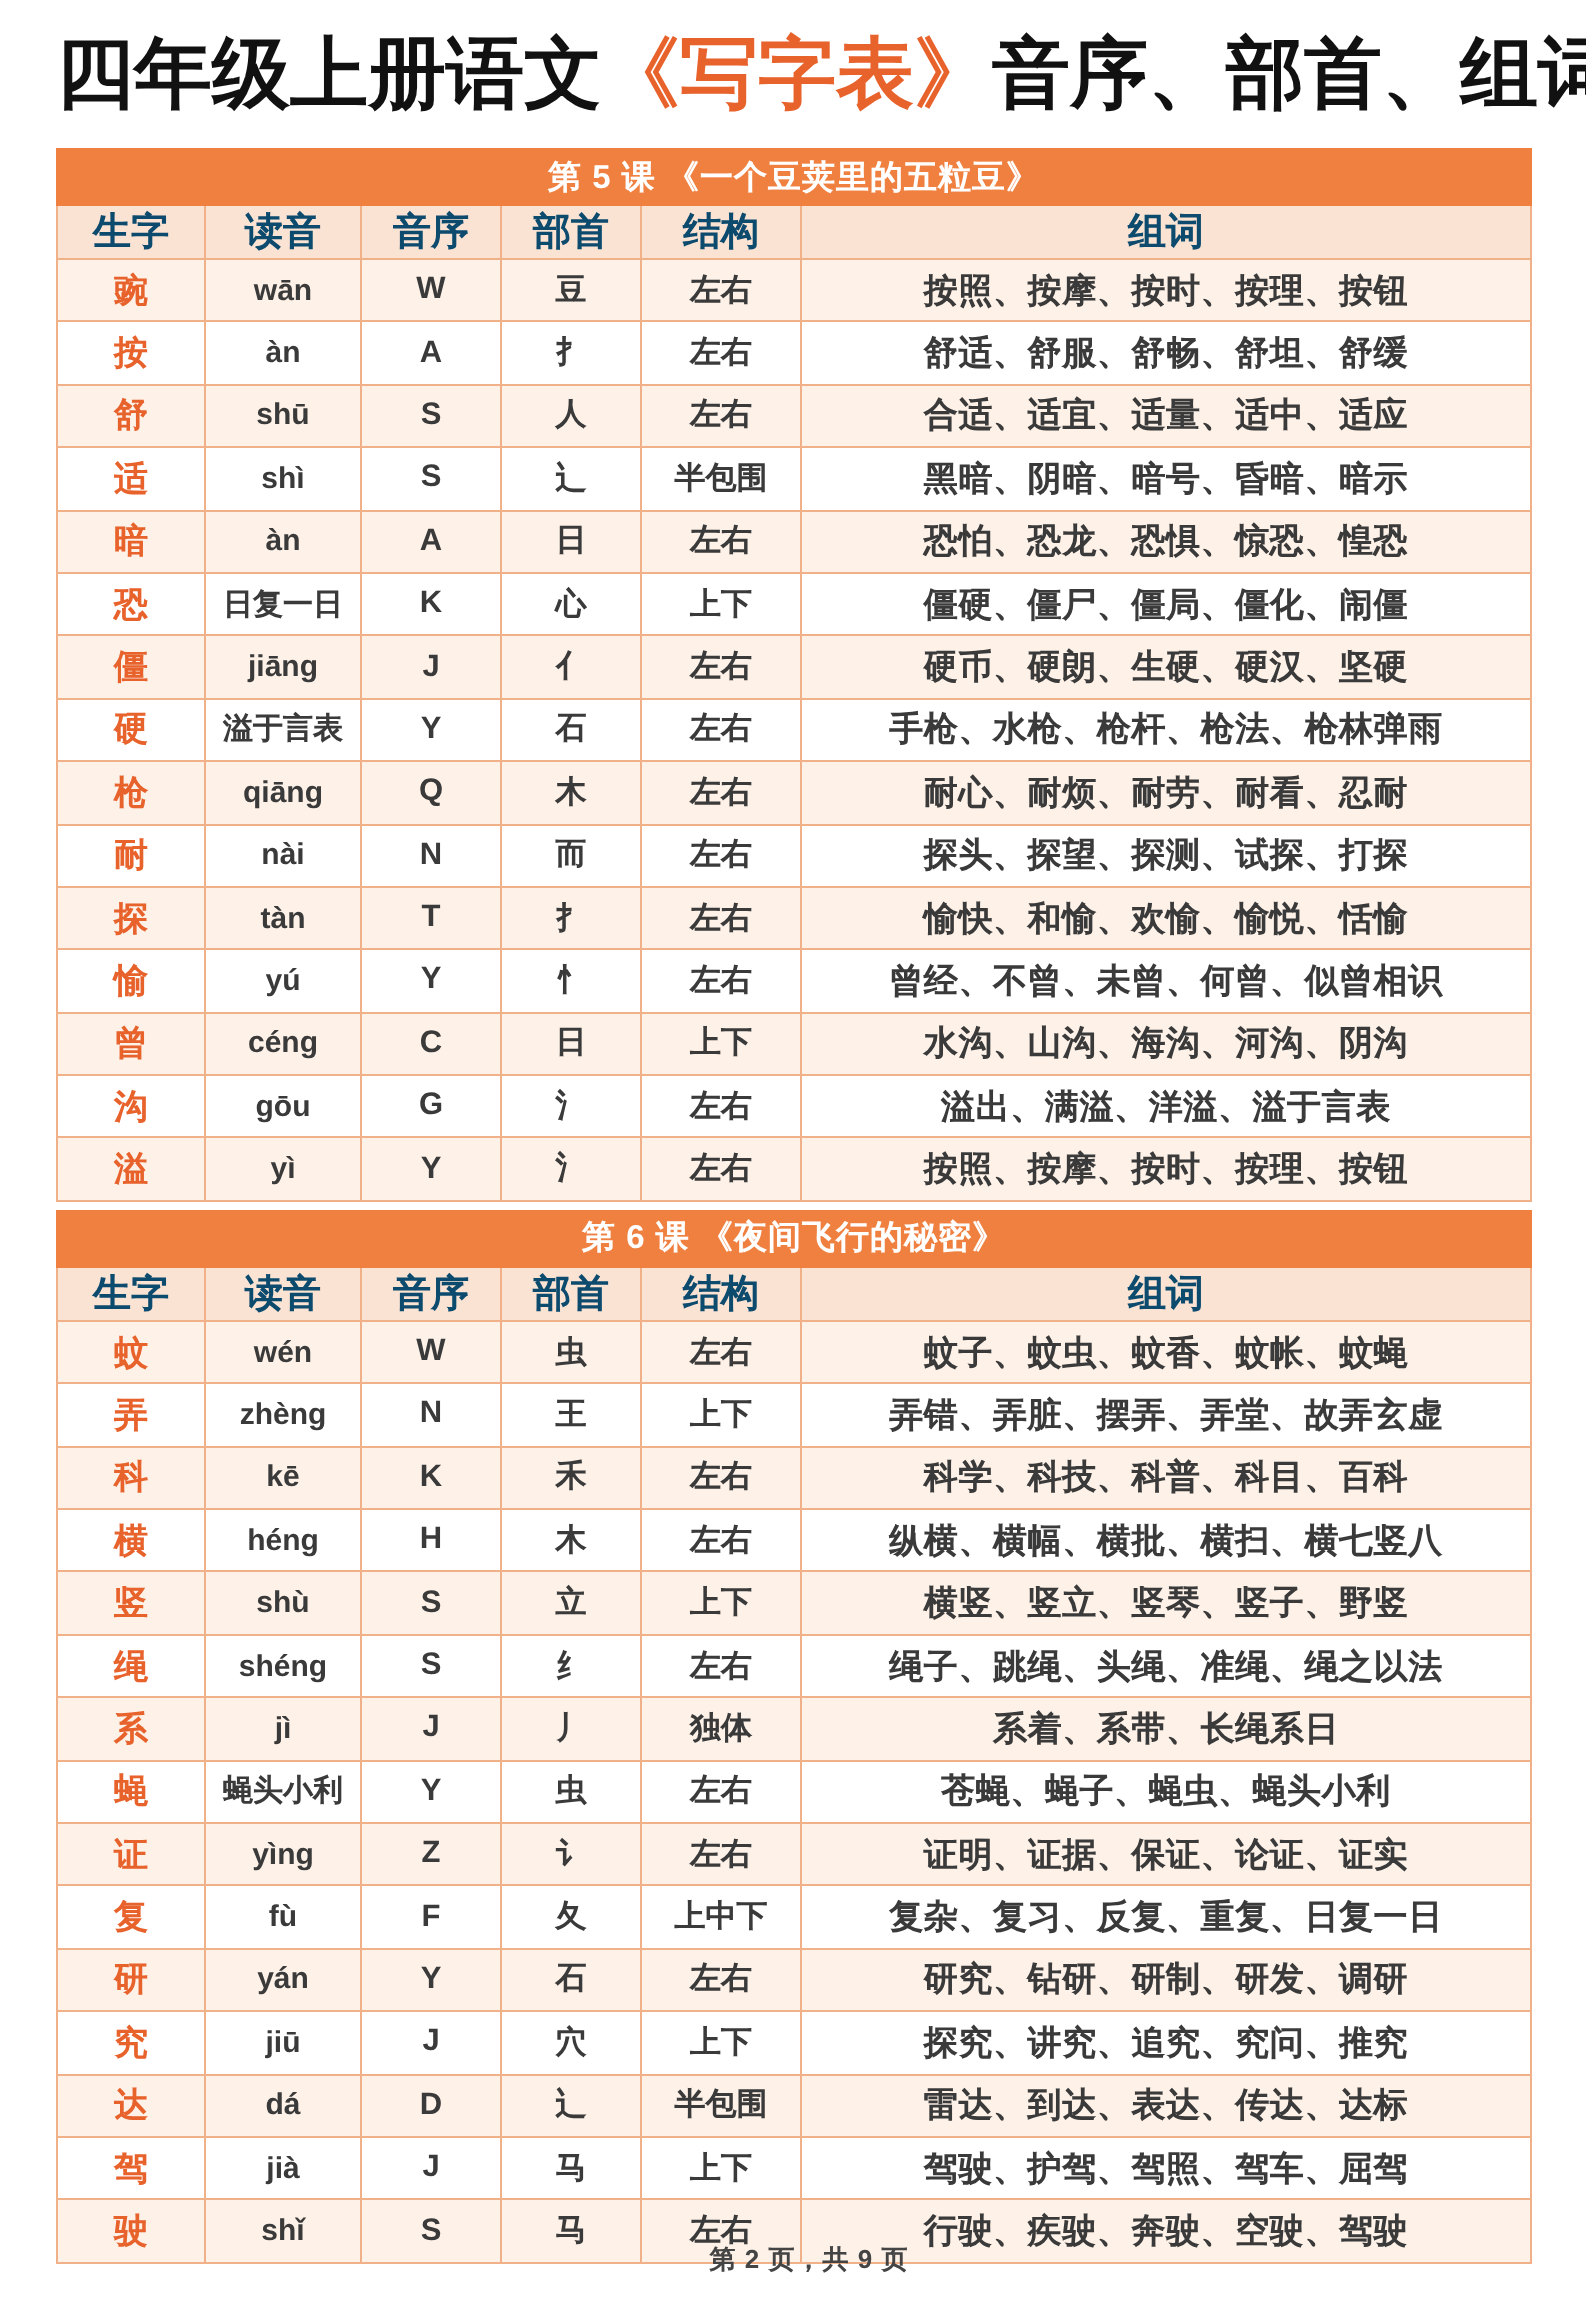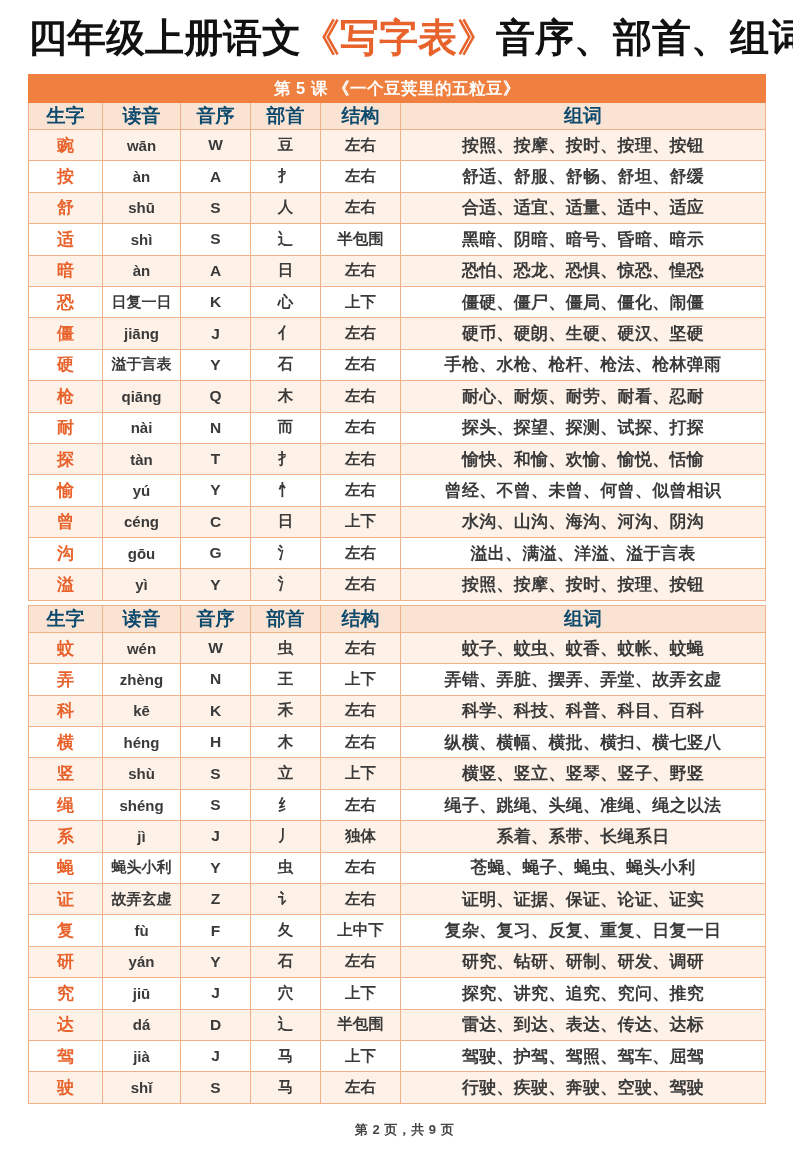--- a/index.html
+++ b/index.html
@@ -267,20 +267,23 @@
   <table>
     <colgroup>
       <col class="c1">
         <col class="c2">
         <col class="c3">
         <col class="c4">
         <col class="c5">
         <col class="c6">
     </colgroup>
     <tbody>
+      <tr class="lesson-head">
+        <td colspan="6">第 6 课  《夜间飞行的秘密》</td>
+      </tr>
       <tr class="col-head">
         <td>生字</td>
         <td>读音</td>
         <td>音序</td>
         <td>部首</td>
         <td>结构</td>
         <td>组词</td>
       </tr>
 
       <tr class="row odd">
@@ -342,21 +345,21 @@
       <tr class="row even">
         <td class="zi">蝇</td>
         <td class="py">蝇头小利</td>
         <td class="ys">Y</td>
         <td class="bs">虫</td>
         <td class="jg">左右</td>
         <td class="zc">苍蝇、蝇子、蝇虫、蝇头小利</td>
       </tr>
       <tr class="row odd">
         <td class="zi">证</td>
-        <td class="py">故弄玄虚</td>
+        <td class="py">yìng</td>
         <td class="ys">Z</td>
         <td class="bs">讠</td>
         <td class="jg">左右</td>
         <td class="zc">证明、证据、保证、论证、证实</td>
       </tr>
       <tr class="row even">
         <td class="zi">复</td>
         <td class="py">fù</td>
         <td class="ys">F</td>
         <td class="bs">夂</td>

